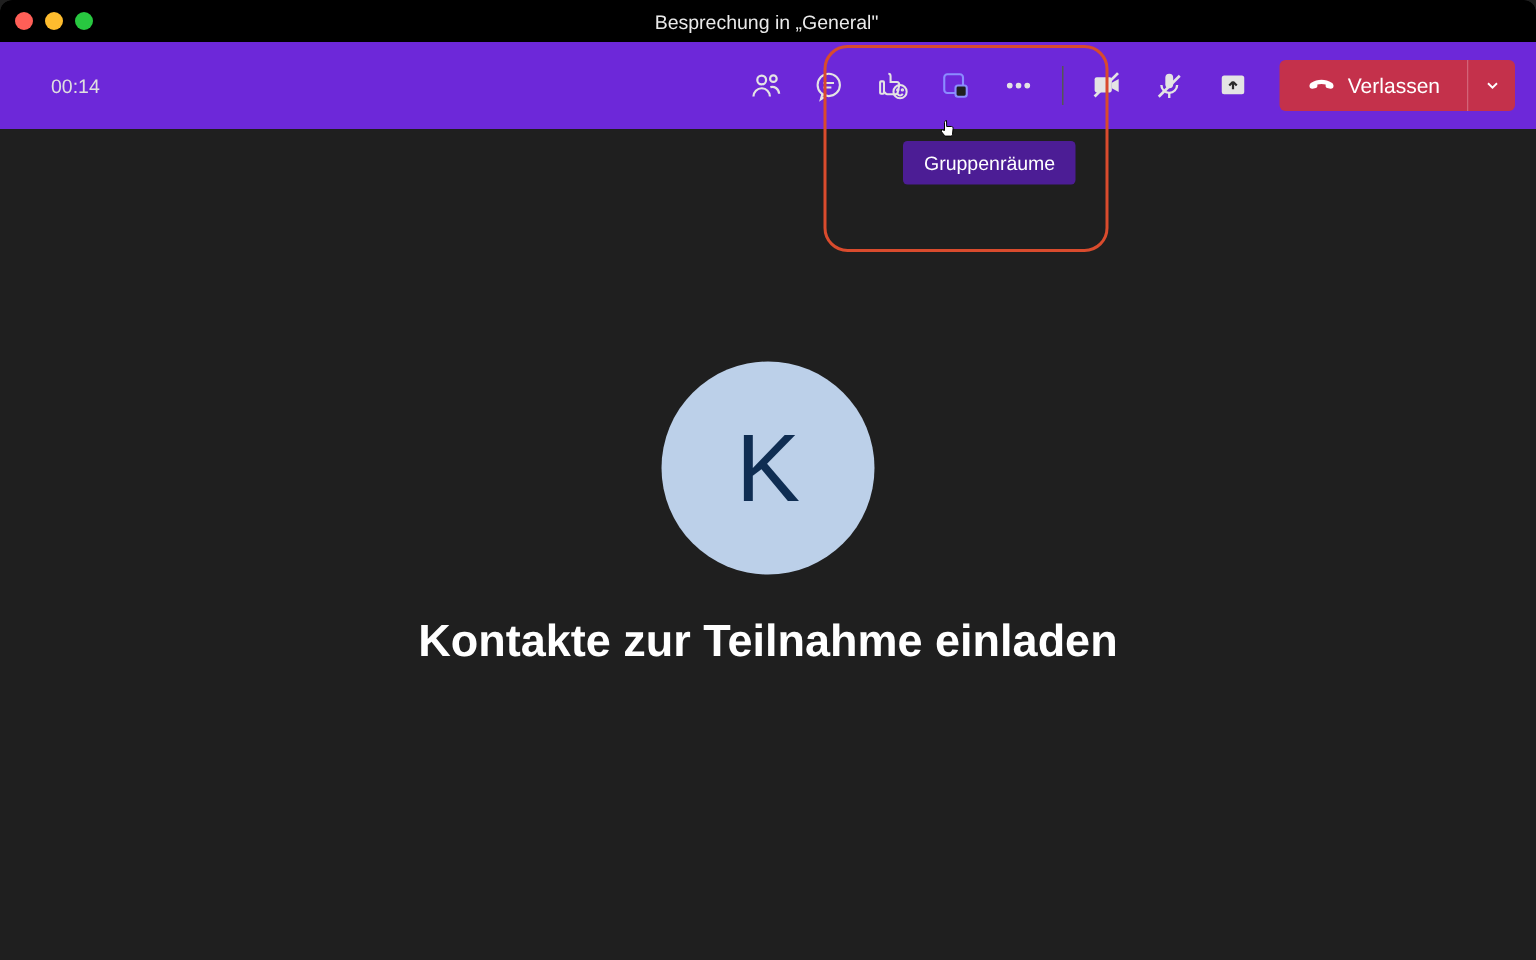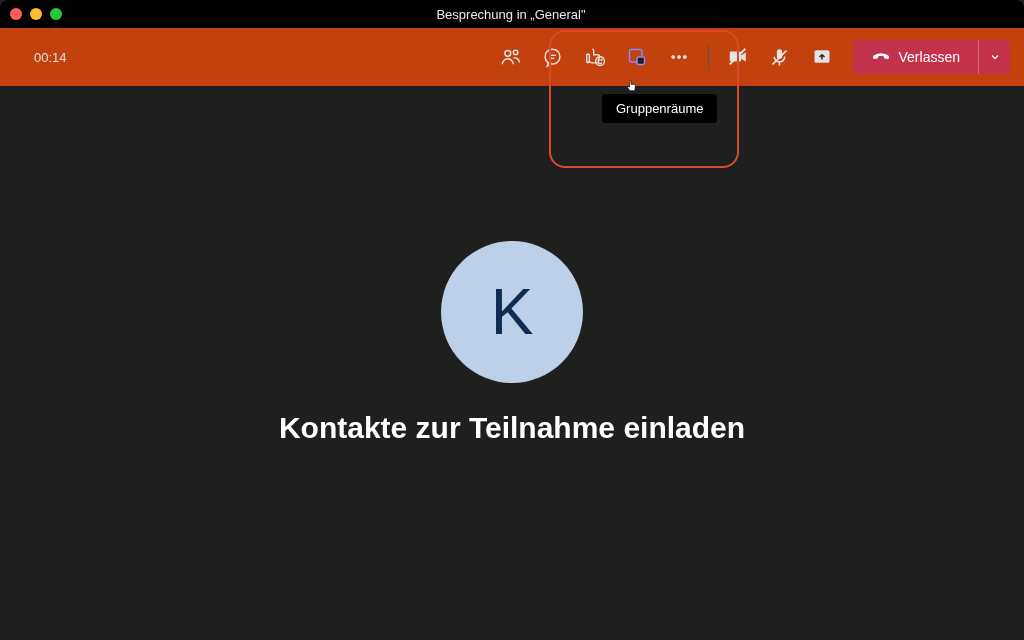--- a/index.html
+++ b/index.html
@@ -9,36 +9,36 @@
   
   .titlebar { height: 28px; background: #000; display: flex; align-items: center; padding: 0 10px; border-radius: 8px 8px 0 0; }
   .traffic { display: flex; gap: 8px; align-items: center; }
   .traffic span { width: 12px; height: 12px; border-radius: 50%; display: inline-block; }
   .t-red { background: #ff5f57; }
   .t-yellow { background: #febc2e; }
   .t-green { background: #28c840; }
   .titlebar-title { flex: 1; text-align: center; font-size: 13px; color: #eaeaea; margin-left:-54px; }
 
   
-  .toolbar { height: 58px; background: #c2410c; display: flex; align-items: center; padding: 0 14px; position: relative; }
+  .toolbar { height: 58px; background: #6d28d9; display: flex; align-items: center; padding: 0 14px; position: relative; }
   .timer { font-size: 13px; color: #e0e0e0; margin-left: 20px; }
   .spacer { flex: 1; }
   .icon-btn { width: 42px; height: 40px; display: flex; align-items: center; justify-content: center; border-radius: 4px; cursor: pointer; }
   .icon-btn svg { stroke: #e4e4e4; fill: none; }
   .icon-btn.solid svg { fill: #e4e4e4; stroke: none; }
   .divider { width: 1px; height: 26px; background: #555; margin: 0 8px; }
   .leave-group { display: flex; margin-left: 10px; }
   .leave-btn { background: #c4314b; color: #fff; display: flex; align-items: center; padding: 16px 18px; height: 34px; border-radius: 4px 0 0 4px; font-size: 14px; gap: 8px; cursor: pointer; }
   .leave-chevron { background: #c4314b; width: 32px; height: 34px; display: flex; align-items: center; justify-content: center; border-left: 1px solid rgba(255,255,255,.25); border-radius: 0 4px 4px 0; cursor: pointer; }
 
   
   .annotation-rect { position: absolute; border: 2.5px solid #d94b2d; border-radius: 16px; pointer-events: none; }
 
   
-  .tooltip { position: absolute; background: #000000; color: #fff; font-size: 13px; padding: 7px 14px; border-radius: 3px; top: 94px; }
+  .tooltip { position: absolute; background: #4c1d95; color: #fff; font-size: 13px; padding: 7px 14px; border-radius: 3px; top: 94px; }
   .cursor { position: absolute; color: #fff; font-size: 14px; pointer-events:none; }
 
   
   .stage { height: calc(640px - 28px - 58px); background: #1f1f1f; display: flex; flex-direction: column; align-items: center; justify-content: center; gap: 28px; }
   .avatar { width: 142px; height: 142px; border-radius: 50%; background: #bcd0e9; display: flex; align-items: center; justify-content: center; color: #0f2d52; font-size: 64px; font-weight: 400; font-family: "Segoe UI", Arial; margin-top: -40px;}
   .invite-text { font-size: 30px; font-weight: 700; color: #fff; }
 
 </style>
 </head>
 <body>

